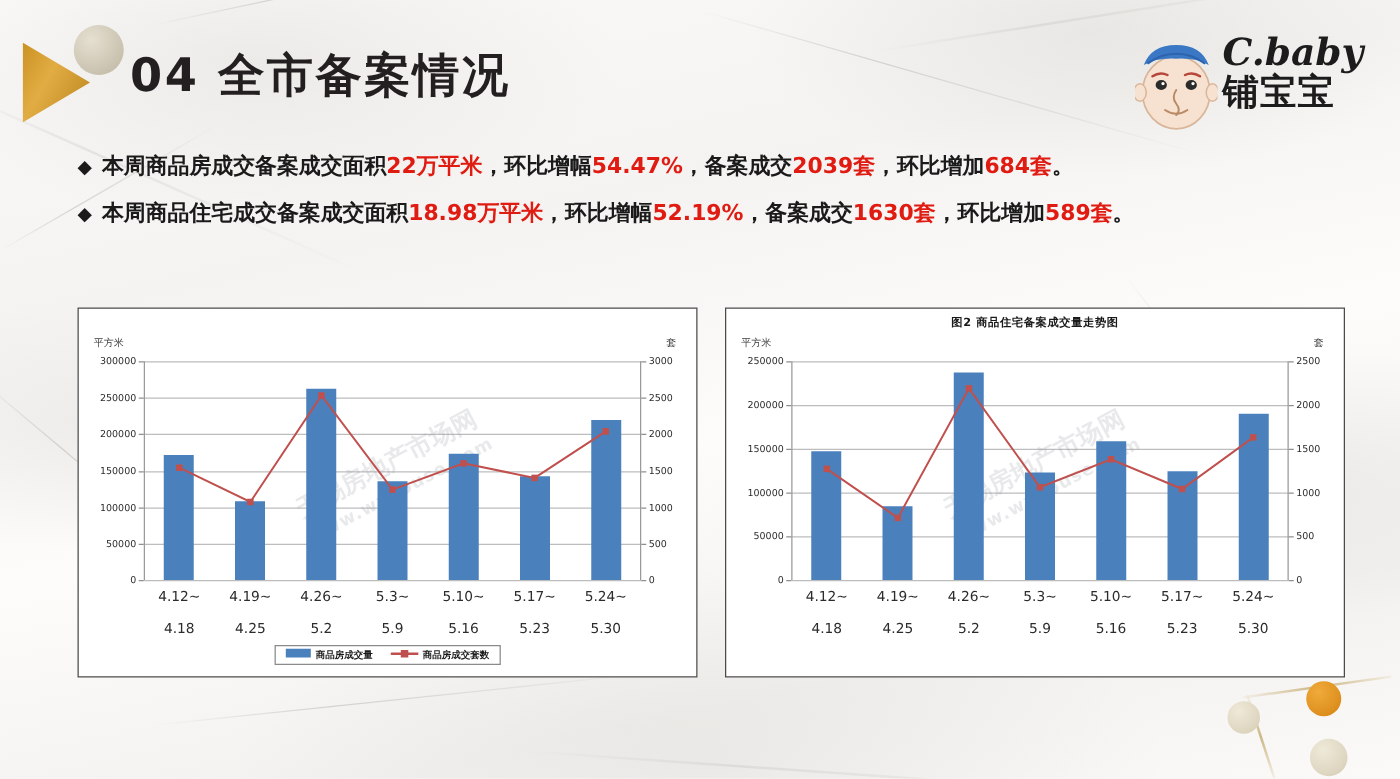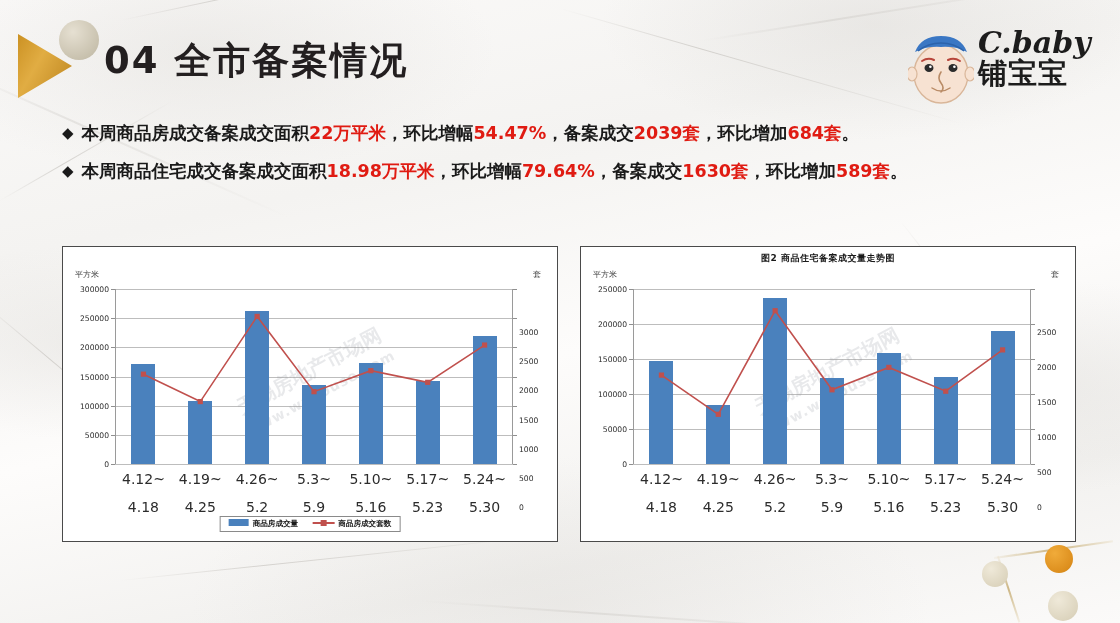--- a/index.html
+++ b/index.html
@@ -109,29 +109,29 @@
     position: absolute; left: 0; right: 0; height: 1px; background: #9a9a9a; opacity: .65;
   }
   .axis-line-v {
     position: absolute; top: 0; bottom: 0; width: 1px; background: #9a9a9a;
   }
   .tick-label {
     position: absolute; font-size: 7.6px; color: #2c2c2c;
     font-family: "DejaVu Sans", sans-serif; white-space: nowrap;
   }
   .tick-left { right: calc(100% + 6px); transform: translateY(-50%); }
-  .tick-right { left: calc(100% + 6px); transform: translateY(-50%); margin-top: 43px; }
+  .tick-right { left: calc(100% + 6px); transform: translateY(-50%); }
   .tickmark {
     position: absolute; width: 4px; height: 1px; background: #8f8f8f;
   }
   .bar {
     position: absolute; bottom: 0; background: #4a81bd;
   }
   .xlab {
-    position: absolute; text-align: center; font-size: 14px; color: #2c2c2c;
+    position: absolute; text-align: center; font-size: 11px; color: #2c2c2c;
     font-family: "DejaVu Sans", sans-serif; line-height: 1.0;
   }
   .xlab .l2 { display: block; margin-top: 14px; }
 
   .series-line { position: absolute; inset: 0; overflow: visible; }
 
   .legend {
     position: absolute; left: 50%; transform: translateX(-50%);
     bottom: 9px;
     display: flex; align-items: center; gap: 14px;
@@ -225,21 +225,21 @@
     </div>
   </div>
 
   <div id="bullets">
       <div class="bullet-row">
         <span class="bullet-mark">◆</span>
         <span><span>本周商品房成交备案成交面积</span><span class="hl">22万平米</span><span>，环比增幅</span><span class="hl">54.47%</span><span>，备案成交</span><span class="hl">2039套</span><span>，环比增加</span><span class="hl">684套</span><span>。</span></span>
       </div>
       <div class="bullet-row">
         <span class="bullet-mark">◆</span>
-        <span><span>本周商品住宅成交备案成交面积</span><span class="hl">18.98万平米</span><span>，环比增幅</span><span class="hl">79.64%</span><span>，备案成交</span><span class="hl">1630套</span><span>，环比增加</span><span class="hl">589套</span><span>。</span></span>
+        <span><span>本周商品住宅成交备案成交面积</span><span class="hl">18.98万平米</span><span>，环比增幅</span><span class="hl">52.19%</span><span>，备案成交</span><span class="hl">1630套</span><span>，环比增加</span><span class="hl">589套</span><span>。</span></span>
       </div>
     </div>
 
   <div class="chart-card" id="chart-card-1">
       <div class="axis-unit-left">平方米</div>
       <div class="axis-unit-right">套</div>
       <div class="plot">
         <div class="watermark">
           <div>无锡房地产市场网</div>
           <div class="wm2">www.wxhouse.com</div>

